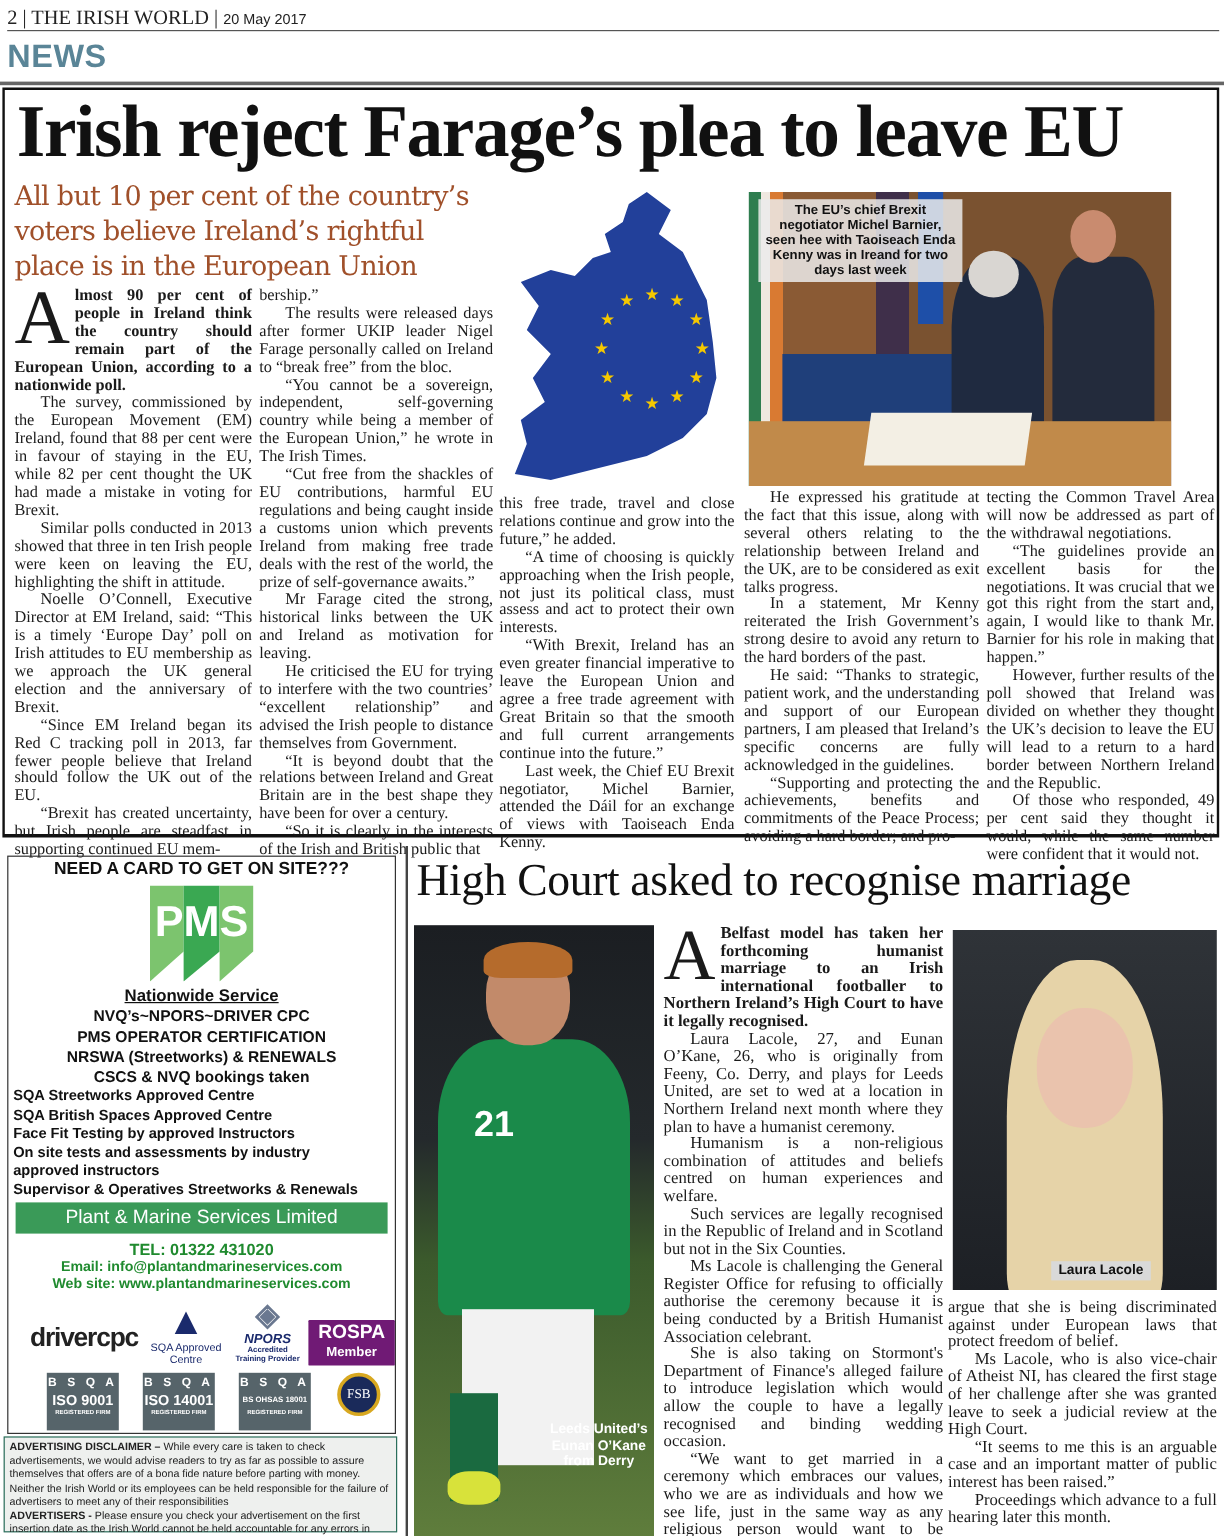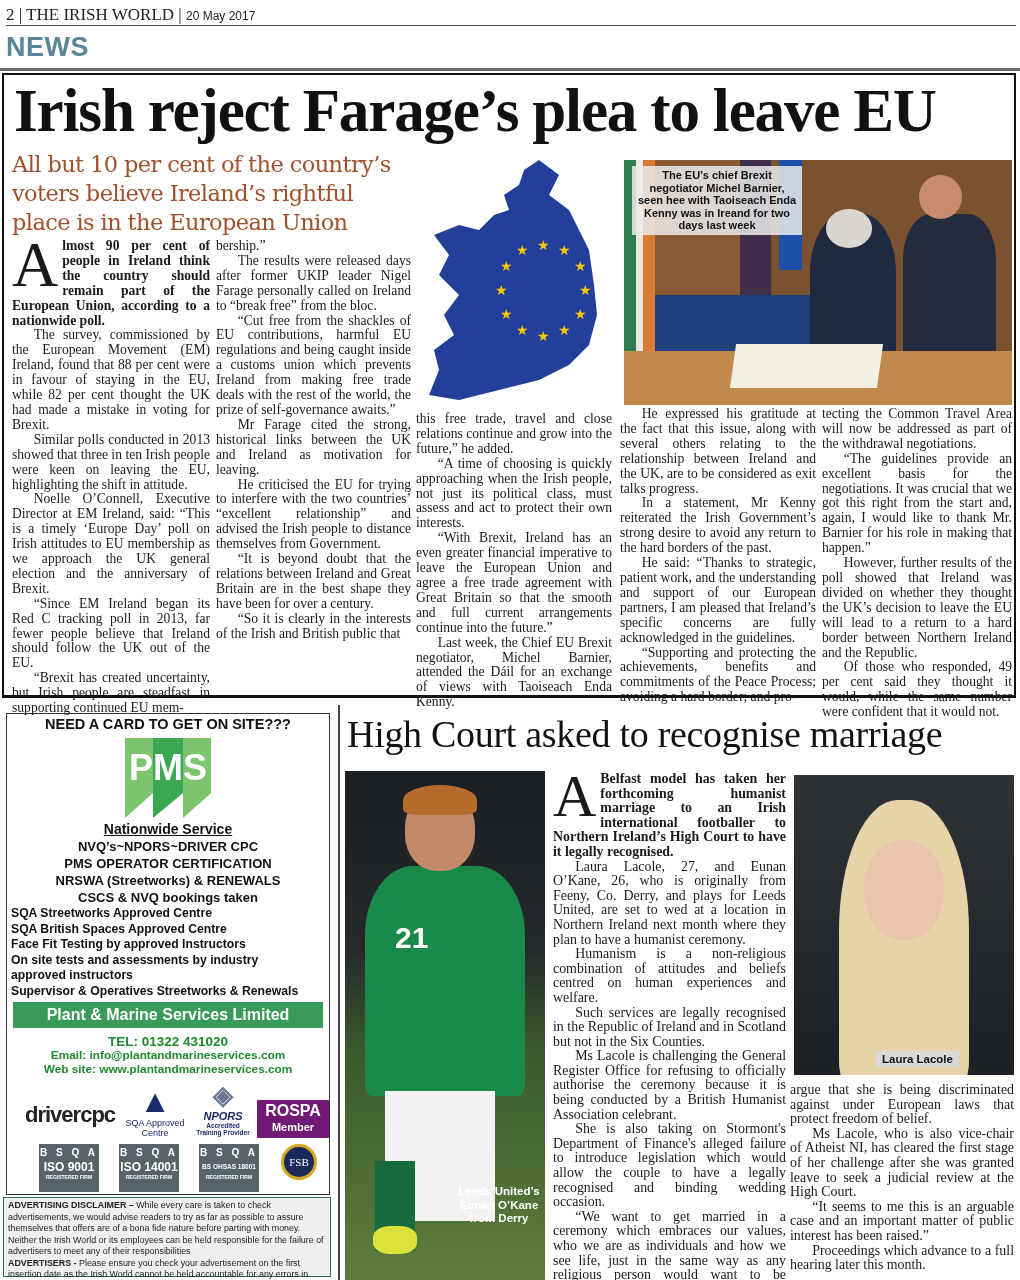--- a/index.html
+++ b/index.html
@@ -11,36 +11,36 @@
 .rule-top{position:absolute;left:0;top:68px;width:1020px;height:3px;background:#666}
 .topbox{position:absolute;left:2px;top:73px;width:1014px;height:625px;border:2px solid #111;border-bottom:3px solid #111}
 .headline{position:absolute;left:10px;top:2px;font-family:"Liberation Serif",serif;font-weight:bold;font-size:62px;line-height:66px;letter-spacing:-1.2px;color:#111;transform:scaleX(0.985);transform-origin:left}
 .standfirst{position:absolute;left:8px;top:75px;width:400px;font-family:"DejaVu Serif",serif;font-size:22.5px;line-height:29px;color:#a0502a;letter-spacing:-0.6px}
 .col{position:absolute;font-family:"Liberation Serif",serif;font-size:13.6px;line-height:14.9px;text-align:justify;color:#1a1a1a}
 .col p{text-indent:1.6em}
 .col p.noind{text-indent:0}
 .lede{font-weight:bold}
 .dropcap{float:left;font-family:"Liberation Serif",serif;font-size:64px;line-height:48px;margin:2px 4px 0 0;font-weight:normal}
 .map{position:absolute;left:415px;top:80px;width:190px;height:250px}
-.photo1{position:absolute;left:620px;top:85px;width:388px;height:245px;background:linear-gradient(90deg,#2e7d4f 0 3%,#efe8e0 3% 5%,#d97a32 5% 8%,#8a5a34 8% 30%,#3f2f4a 30% 38%,#7a5230 38% 100%);overflow:hidden}
+.photo1{position:absolute;left:620px;top:85px;width:352px;height:245px;background:linear-gradient(90deg,#2e7d4f 0 3%,#efe8e0 3% 5%,#d97a32 5% 8%,#8a5a34 8% 30%,#3f2f4a 30% 38%,#7a5230 38% 100%);overflow:hidden}
 .photo1 .floor{position:absolute;left:8%;top:55%;width:45%;height:30%;background:#1f3f7a}
 .photo1 .desk{position:absolute;left:0;top:78%;width:100%;height:22%;background:#c18a4a}
 .photo1 .book{position:absolute;left:28%;top:75%;width:38%;height:18%;background:#f3efe4;transform:skewX(-8deg)}
 .photo1 .man1{position:absolute;left:48%;top:22%;width:22%;height:60%;background:#1f2a40;border-radius:40% 40% 0 0}
 .photo1 .head1{position:absolute;left:52%;top:20%;width:12%;height:16%;background:#d9d6d2;border-radius:50%}
 .photo1 .man2{position:absolute;left:72%;top:22%;width:24%;height:62%;background:#232b3c;border-radius:30% 30% 0 0}
 .photo1 .head2{position:absolute;left:76%;top:6%;width:11%;height:18%;background:#c98b6f;border-radius:50%}
 .photo1 .flag{position:absolute;left:40%;top:0;width:6%;height:45%;background:#1e4fa8}
 .caption1{position:absolute;left:8px;top:6px;width:170px;padding:3px 4px;background:rgba(235,235,235,0.85);font-family:"Liberation Sans",sans-serif;font-weight:bold;font-size:11px;line-height:12.5px;text-align:center;color:#111}
 .adbox{position:absolute;left:6px;top:713px;width:324px;height:482px;border:1.5px solid #333}
 .ad-h{position:absolute;left:0;top:2px;width:100%;text-align:center;font-family:"Liberation Sans",sans-serif;font-weight:bold;font-size:14.5px;color:#111}
 .pms{position:absolute;left:116px;top:24px;width:90px;height:80px}
 .ad-center{position:absolute;left:0;width:100%;text-align:center;font-family:"Liberation Sans",sans-serif;font-weight:bold;font-size:13px;line-height:17px;color:#111}
 .ad-list{position:absolute;left:4px;top:160px;font-family:"Liberation Sans",sans-serif;font-weight:bold;font-size:12.2px;line-height:15.5px;color:#111}
-.ad-band{position:absolute;left:6px;top:288px;width:310px;height:26px;background:#3a9a58;color:#fff;font-family:"Liberation Sans",sans-serif;font-weight:bold;font-size:16px;line-height:26px;text-align:center}
+.ad-band{position:absolute;left:6px;top:288px;width:310px;height:26px;background:#3a9a58;color:#fff;font-family:"Liberation Sans",sans-serif;font-weight:normal;font-size:16px;line-height:26px;text-align:center}
 .ad-contact{position:absolute;left:0;top:320px;width:100%;text-align:center;font-family:"Liberation Sans",sans-serif;font-weight:bold;color:#1f8a2e;font-size:11.8px;line-height:13.5px}
 .ad-contact .tel{font-size:13.5px;line-height:15px}
 .logos{position:absolute;left:0;top:370px;width:100%;height:105px}
 .logo{position:absolute;font-family:"Liberation Sans",sans-serif;font-weight:bold;text-align:center}
 .bsqa{background:#56646a;color:#fff;width:60px;height:48px;font-size:12px;line-height:14px;padding-top:2px}
 .bsqa .t{letter-spacing:3px;font-size:10px}
 .disclaimer{position:absolute;left:3px;top:1197px;width:328px;height:80px;border:1.5px solid #2b6f5c;background:#eef0ee;font-family:"Liberation Sans",sans-serif;font-size:8.9px;line-height:11.5px;padding:2px 4px;color:#222}
 .disclaimer b{font-weight:bold}
 .vrule{position:absolute;left:338px;top:705px;width:1.5px;height:575px;background:#444}
 .headline2{position:absolute;left:347px;top:712px;font-family:"Liberation Serif",serif;font-size:38px;line-height:44px;color:#111;letter-spacing:-0.3px}
@@ -80,20 +80,21 @@
     <p>The survey, commissioned by the European Movement (EM) Ireland, found that 88 per cent were in favour of staying in the EU, while 82 per cent thought the UK had made a mistake in voting for Brexit.</p>
     <p>Similar polls conducted in 2013 showed that three in ten Irish people were keen on leaving the EU, highlighting the shift in attitude.</p>
     <p>Noelle O’Connell, Executive Director at EM Ireland, said: “This is a timely ‘Europe Day’ poll on Irish attitudes to EU membership as we approach the UK general election and the anniversary of Brexit.</p>
     <p>“Since EM Ireland began its Red C tracking poll in 2013, far fewer people believe that Ireland should follow the UK out of the EU.</p>
     <p>“Brexit has created uncertainty, but Irish people are steadfast in supporting continued EU mem-</p>
   </div>
 
   <div class="col" style="left:212px;top:164px;width:195px">
     <p class="noind">bership.”</p>
     <p>The results were released days after former UKIP leader Nigel Farage personally called on Ireland to “break free” from the bloc.</p>
+    <p>“You cannot be a sovereign, independent, self-governing country while being a member of the European Union,” he wrote in The Irish Times.</p>
     <p>“Cut free from the shackles of EU contributions, harmful EU regulations and being caught inside a customs union which prevents Ireland from making free trade deals with the rest of the world, the prize of self-governance awaits.”</p>
     <p>Mr Farage cited the strong, historical links between the UK and Ireland as motivation for leaving.</p>
     <p>He criticised the EU for trying to interfere with the two countries’ “excellent relationship” and advised the Irish people to distance themselves from Government.</p>
     <p>“It is beyond doubt that the relations between Ireland and Great Britain are in the best shape they have been for over a century.</p>
     <p>“So it is clearly in the interests of the Irish and British public that</p>
   </div>
 
   <svg class="map" viewBox="0 0 190 250">
     <path d="M120,5 L140,20 L130,40 L150,55 L160,75 L170,95 L175,130 L178,160 L170,190 L150,210 L120,225 L80,235 L40,245 L10,240 L20,215 L15,195 L35,180 L25,160 L40,140 L20,120 L30,100 L15,80 L40,70 L60,75 L75,60 L90,55 L85,40 L100,30 L105,15 Z" fill="#22409a"></path>
     <g fill="#f5c800">

